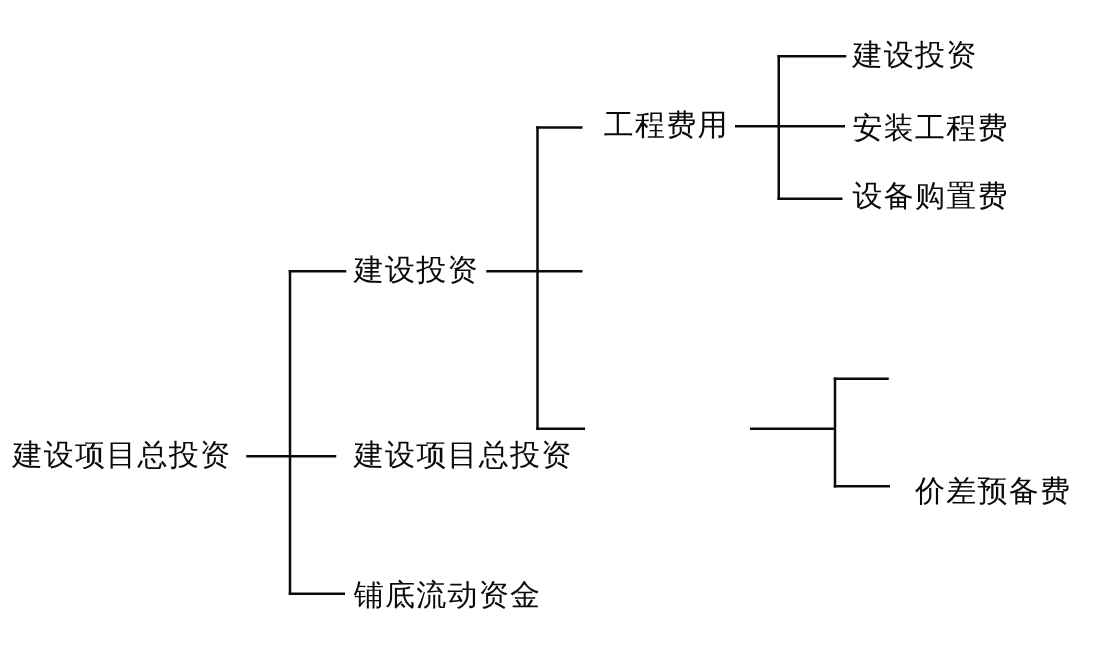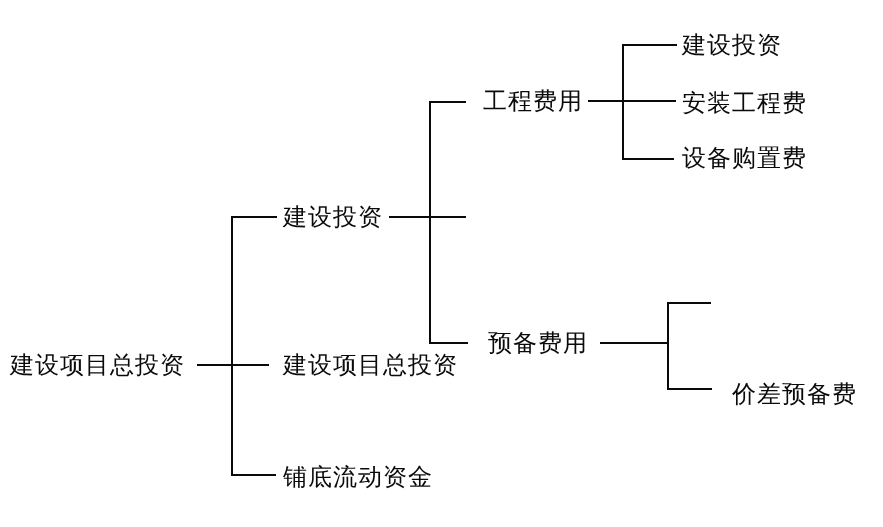--- a/index.html
+++ b/index.html
@@ -58,19 +58,18 @@
   <div class="vl" style="left:667px; top:302px; height:88px"></div>
   <div class="hl" style="left:600px; top:342px; width:68px"></div>
   <div class="hl" style="left:667px; top:302px; width:44px"></div>
   <div class="hl" style="left:667px; top:388px; width:45px"></div>
 
   <span class="node" style="left:283px; top:203px">建设投资</span>
   <span class="node" style="left:10px;  top:351px">建设项目总投资</span>
   <span class="node" style="left:283px; top:351px">建设项目总投资</span>
   <span class="node" style="left:483px; top:87px">工程费用</span>
   <span class="node" style="left:283px; top:463px">铺底流动资金</span>
-  <span class="node" style="left:488px; top:329px">预备费用</span>
   <span class="node" style="left:682px; top:31px">建设投资</span>
   <span class="node" style="left:682px; top:89px">安装工程费</span>
   <span class="node" style="left:682px; top:144px">设备购置费</span>
   <span class="node" style="left:732px; top:380px">价差预备费</span>
 
 </div>
 
 </body></html>

